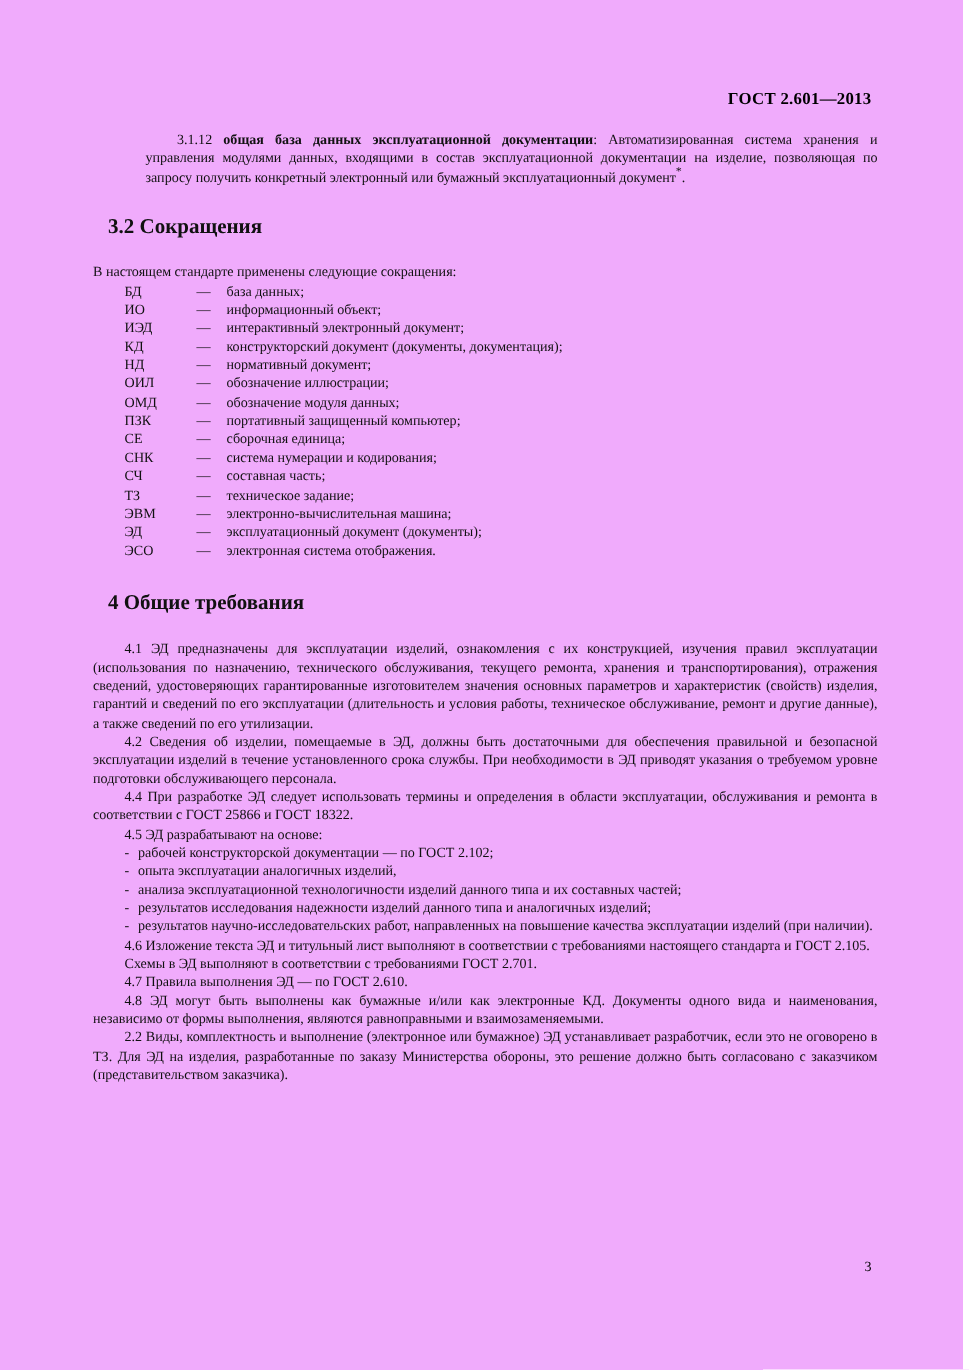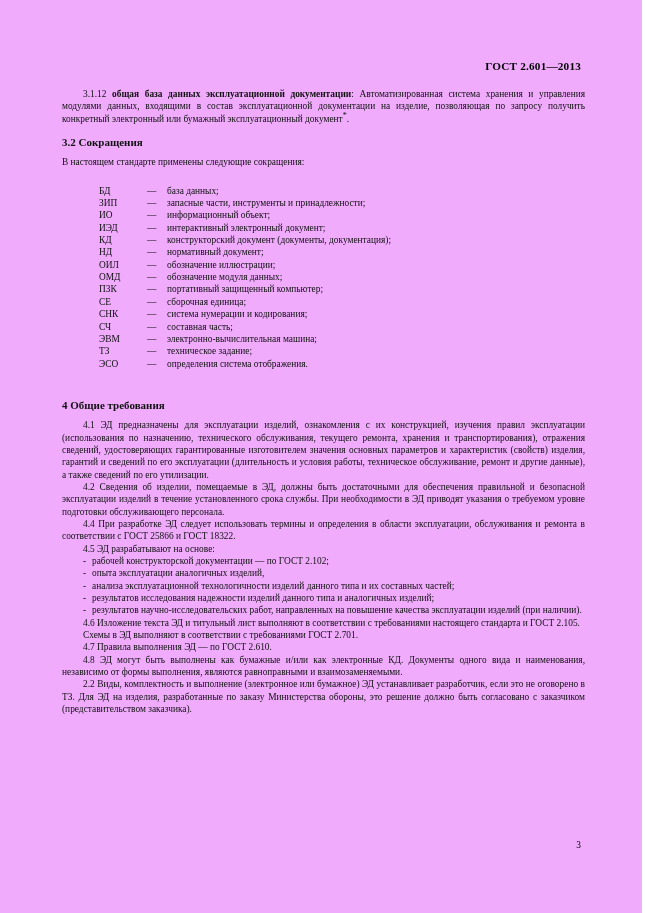--- a/index.html
+++ b/index.html
@@ -40,37 +40,38 @@
   p {
     margin: 0;
     text-align: justify;
     text-justify: inter-word;
   }
   p.ind {
     text-indent: 21px;
   }
   .term-def {
     text-align: justify;
+    margin-left: 35px;
   }
   .term-def .term {
     font-weight: bold;
   }
   h2.section-head {
-    margin: 0;
-    font-size: 11px;
+    margin: 10px;
+    font-size: 14px;
     font-weight: bold;
     line-height: 12.35px;
   }
   .gap-sm { height: 8px; }
   .gap-md { height: 11px; }
   .gap-lg { height: 13px; }
 
   table.abbr {
     border-collapse: collapse;
-    margin: 16px;
+    margin: 0;
     font-size: 9.4px;
     line-height: 12.35px;
   }
   table.abbr td {
     padding: 0;
     vertical-align: top;
     white-space: nowrap;
   }
   table.abbr td.key {
     width: 48px;
@@ -135,25 +136,20 @@
     <p>В настоящем стандарте применены следующие сокращения:</p>
 
     <table class="abbr">
       <tbody>
         <tr>
           <td class="key">БД</td>
           <td class="dash">—</td>
           <td class="val">база данных;</td>
         </tr>
         <tr>
-          <td class="key">ЗИП</td>
-          <td class="dash">—</td>
-          <td class="val">запасные части, инструменты и принадлежности;</td>
-        </tr>
-        <tr>
           <td class="key">ИО</td>
           <td class="dash">—</td>
           <td class="val">информационный объект;</td>
         </tr>
         <tr>
           <td class="key">ИЭД</td>
           <td class="dash">—</td>
           <td class="val">интерактивный электронный документ;</td>
         </tr>
         <tr>
@@ -190,33 +186,38 @@
           <td class="key">СНК</td>
           <td class="dash">—</td>
           <td class="val">система нумерации и кодирования;</td>
         </tr>
         <tr>
           <td class="key">СЧ</td>
           <td class="dash">—</td>
           <td class="val">составная часть;</td>
         </tr>
         <tr>
+          <td class="key">ТЗ</td>
+          <td class="dash">—</td>
+          <td class="val">техническое задание;</td>
+        </tr>
+        <tr>
           <td class="key">ЭВМ</td>
           <td class="dash">—</td>
           <td class="val">электронно-вычислительная машина;</td>
         </tr>
         <tr>
-          <td class="key">ТЗ</td>
-          <td class="dash">—</td>
-          <td class="val">техническое задание;</td>
+          <td class="key">ЭД</td>
+          <td class="dash">—</td>
+          <td class="val">эксплуатационный документ (документы);</td>
         </tr>
         <tr>
           <td class="key">ЭСО</td>
           <td class="dash">—</td>
-          <td class="val">определения система отображения.</td>
+          <td class="val">электронная система отображения.</td>
         </tr>
       </tbody>
     </table>
 
     <div class="gap-lg"></div>
 
     <h2 class="section-head">4 Общие требования</h2>
 
     <div class="gap-sm"></div>
 

